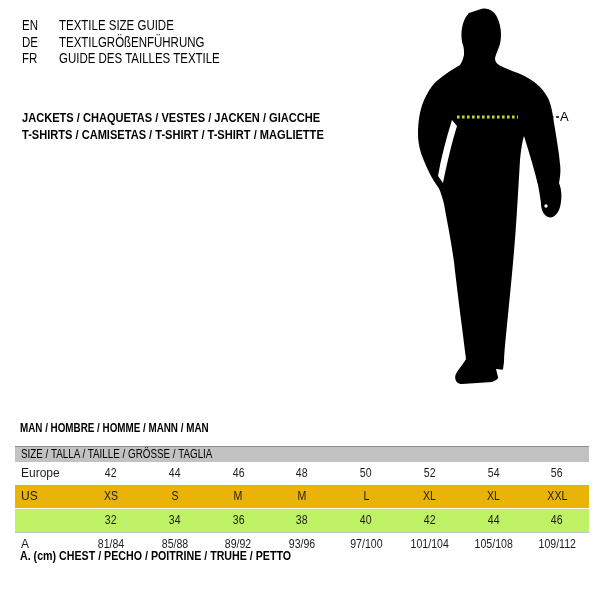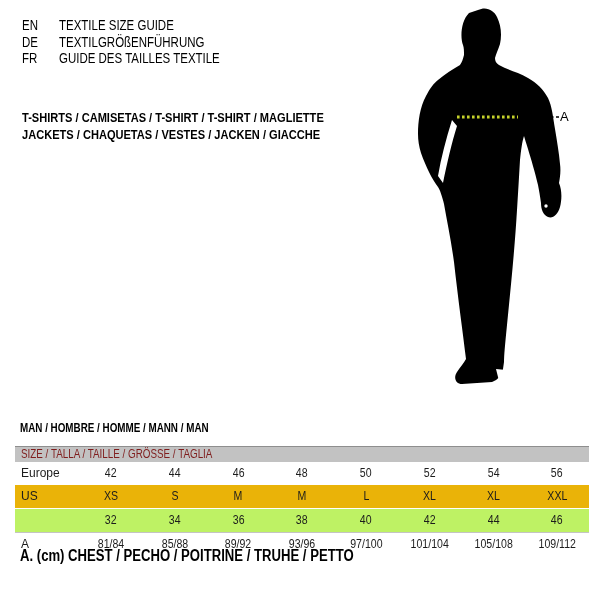--- a/index.html
+++ b/index.html
@@ -21,55 +21,55 @@
 
   
   .figure{position:absolute;left:390px;top:0;width:200px;height:400px;}
   .measure-label{
     position:absolute;left:560px;top:109px;font-size:13px;font-weight:400;
     line-height:16px;color:#000;
   }
 
   
   .man-heading{position:absolute;left:20px;top:420px;font-size:12px;font-weight:bold;height:16px;line-height:16px;}
-  .footnote{position:absolute;left:20px;top:548px;font-size:16px;font-weight:bold;height:16px;line-height:16px;}
+  .footnote{position:absolute;left:20px;top:548px;font-size:13px;font-weight:bold;height:16px;line-height:16px;}
 
   
   .size-table-wrap{position:absolute;left:15px;top:446px;width:574px;}
   table.size-table{
     width:574px;border-collapse:collapse;table-layout:fixed;
     font-size:12px;color:#1c1c1c;
   }
   table.size-table col.lbl{width:64px;}
   table.size-table td{padding:0;height:23px;line-height:17px;text-align:center;overflow:hidden;}
   table.size-table td.rowlabel{text-align:left;padding-left:6px;}
   tr.thead-row{height:15px;}
-  tr.thead-row td{height:15px;line-height:15px;text-align:left;padding-left:6px;font-size:12px;color:#7f1d1d;}
+  tr.thead-row td{height:15px;line-height:15px;text-align:left;padding-left:6px;font-size:12px;color:#000000;}
 </style>
 </head>
 <body>
 
 <div class="lang-block">
   <div class="lang-row">
     <span class="lang-code"><span class="sq">EN</span></span>
     <span class="sq">TEXTILE SIZE GUIDE</span>
   </div>
   <div class="lang-row">
     <span class="lang-code"><span class="sq">DE</span></span>
     <span class="sq">TEXTILGRÖßENFÜHRUNG</span>
   </div>
   <div class="lang-row">
     <span class="lang-code"><span class="sq">FR</span></span>
     <span class="sq">GUIDE DES TAILLES TEXTILE</span>
   </div>
 </div>
 
 <div class="cat-block">
+  <div class="cat-line"><span class="sq">JACKETS / CHAQUETAS / VESTES / JACKEN / GIACCHE</span></div>
   <div class="cat-line"><span class="sq">T-SHIRTS / CAMISETAS / T-SHIRT / T-SHIRT / MAGLIETTE</span></div>
-  <div class="cat-line"><span class="sq">JACKETS / CHAQUETAS / VESTES / JACKEN / GIACCHE</span></div>
 </div>
 
 <svg class="figure" viewBox="0 0 200 400" xmlns="http://www.w3.org/2000/svg">
   <path fill="#000000" d="
     M88 10
     C96 6 104 10 107 17
     C111 25 112 35 110 44
     C108 50 106 54 105 58
     C105 61 106 63 109 65
     C118 70 128 72 138 78

